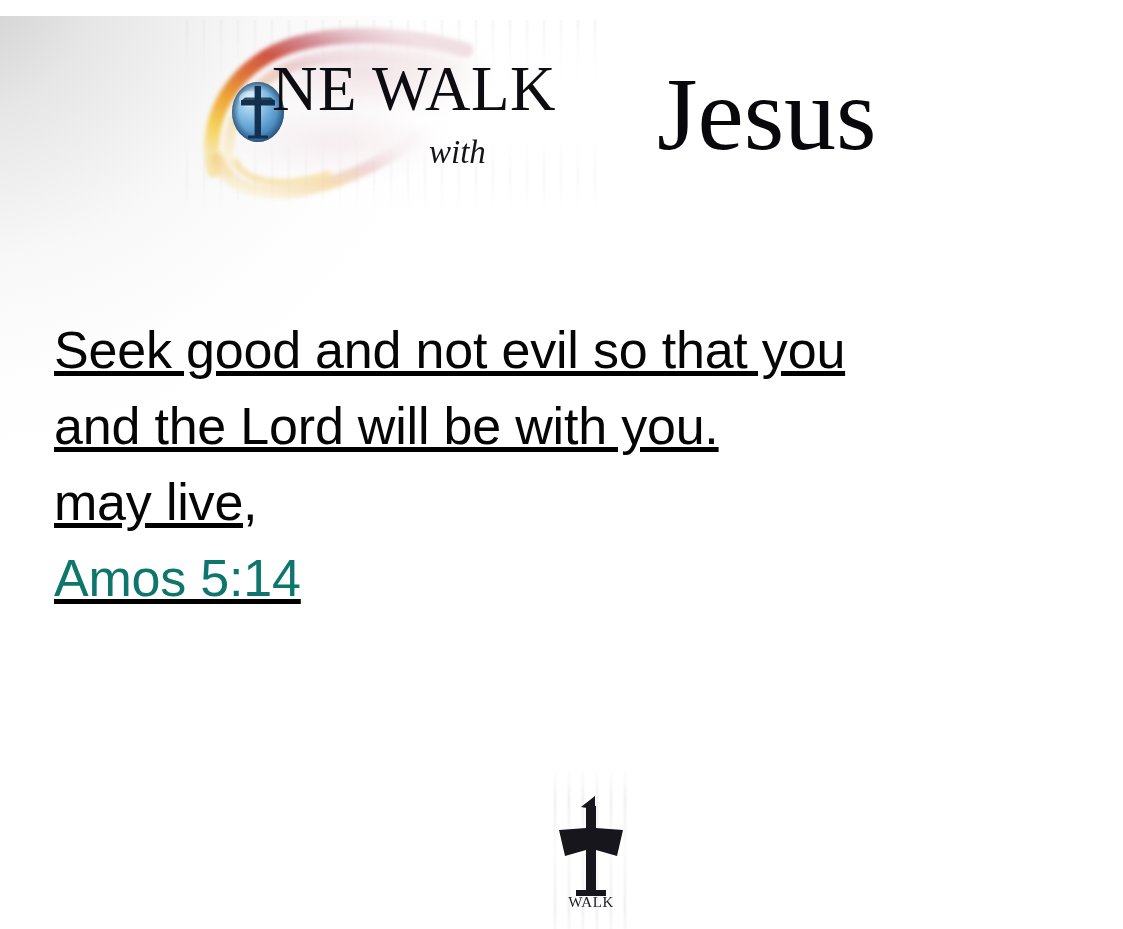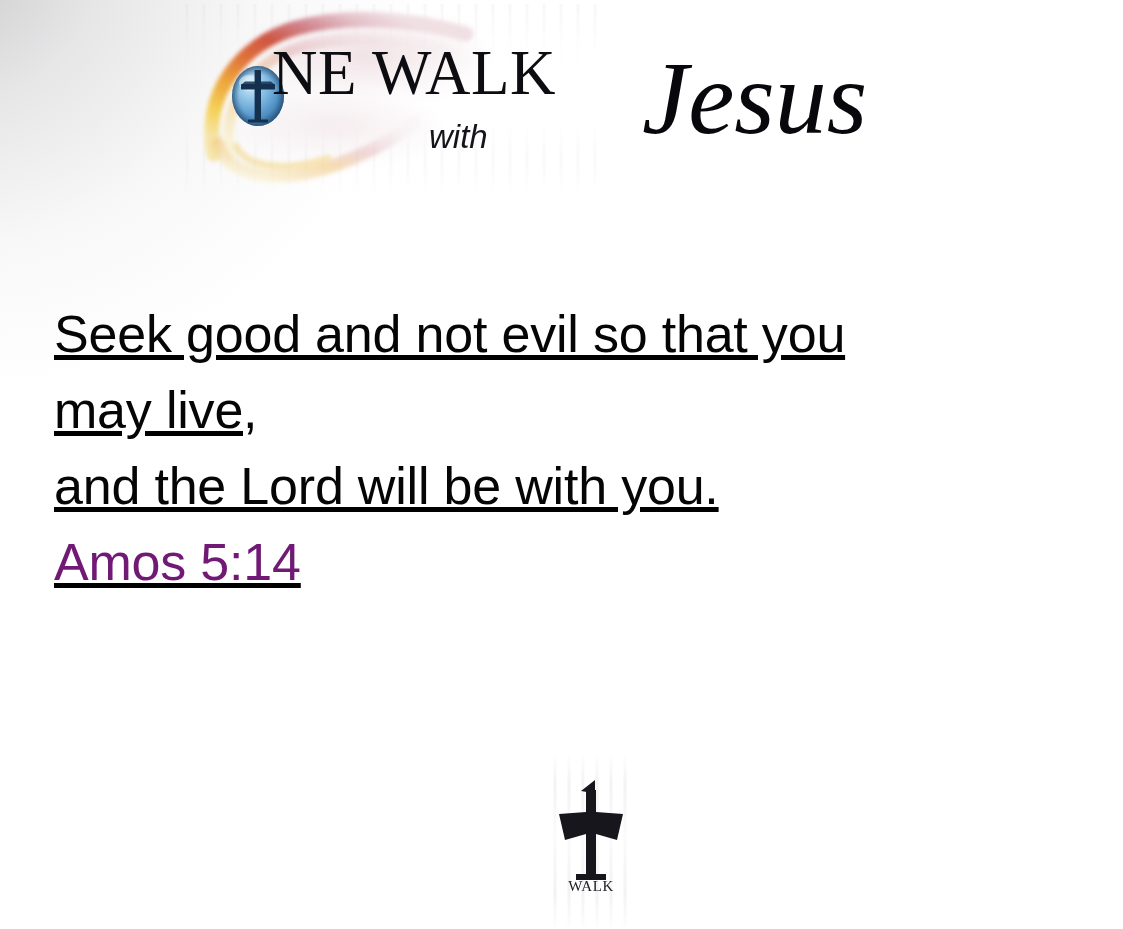--- a/index.html
+++ b/index.html
@@ -14,20 +14,21 @@
     background: #ffffff;
     font-family: "Liberation Sans", sans-serif;
     position: relative;
   }
 
   
   #page {
     position: absolute;
     inset: 0;
     background: #ffffff;
+    margin-top: 16px;
   }
   .bg-gradient {
     position: absolute;
     left: 0;
     top: 0;
     width: 560px;
     height: 470px;
     background:
       radial-gradient(ellipse 620px 560px at -60px -40px,
         rgba(168,168,170,0.62) 0%,
@@ -109,33 +110,32 @@
     color: #0d0d11;
     white-space: nowrap;
   }
   .wm-one-walk .hidden-o {
     visibility: hidden;
   }
   .wm-with {
     position: absolute;
     left: 203px;
     top: 78px;
-    font-family: Liberation Sans, sans-serif;
+    font-family: Liberation Serif, serif;
     font-style: italic;
     font-size: 33px;
     line-height: 1;
     color: #14141a;
     white-space: nowrap;
   }
   .wm-jesus {
     position: absolute;
-    left: 416px;
+    left: 431px;
     top: 4px;
     font-family: "Liberation Serif", "DejaVu Serif", serif;
-    font-style: italic;
     font-size: 104px;
     line-height: 1;
     color: #08080c;
     white-space: nowrap;
   }
 
   
   .verse-block {
     position: absolute;
     left: 54px;
@@ -148,21 +148,21 @@
     font-size: 52px;
     line-height: 76px;
     color: #050505;
     letter-spacing: -0.2px;
     white-space: nowrap;
   }
   .verse-ref {
     font-family: "Liberation Sans", sans-serif;
     font-size: 52px;
     line-height: 76px;
-    color: #701a75;
+    color: #0f766e;
     letter-spacing: -0.2px;
     white-space: nowrap;
   }
 
   
   .footer-mark {
     position: absolute;
     left: 521px;
     top: 770px;
     width: 140px;
@@ -291,22 +291,22 @@
 
     <div class="logo-wordmark">
       <div class="wm-one-walk"><span class="hidden-o">O</span><span>NE WALK</span></div>
       <div class="wm-with">with</div>
       <div class="wm-jesus">Jesus</div>
     </div>
   </div>
 
   <div class="verse-block">
     <div class="verse-line">Seek good and not evil so that you</div>
+    <div class="verse-line">and the Lord will be with you.</div>
     <div class="verse-line">may live,</div>
-    <div class="verse-line">and the Lord will be with you.</div>
     <div class="verse-ref">Amos 5:14</div>
   </div>
 
   <div class="footer-mark">
     <div class="footer-mark-streaks"></div>
 
     <svg class="footer-cross-svg" viewBox="0 0 96 122" aria-hidden="true">
       <g fill="#16161c">
 
         <path d="M 38,21 L 52,10 L 52,22 L 44,22 Z"></path>

